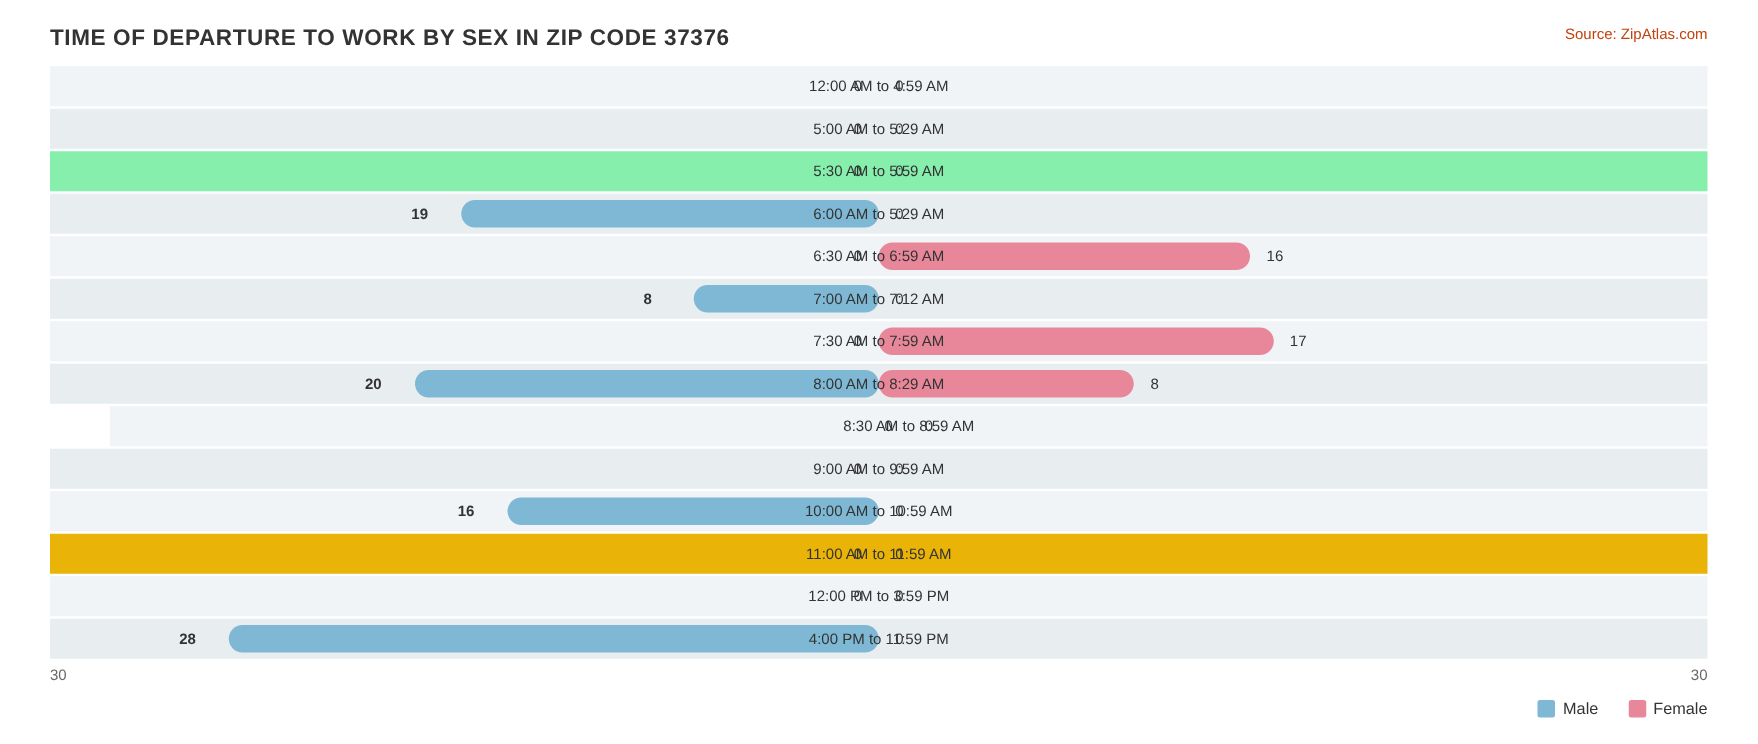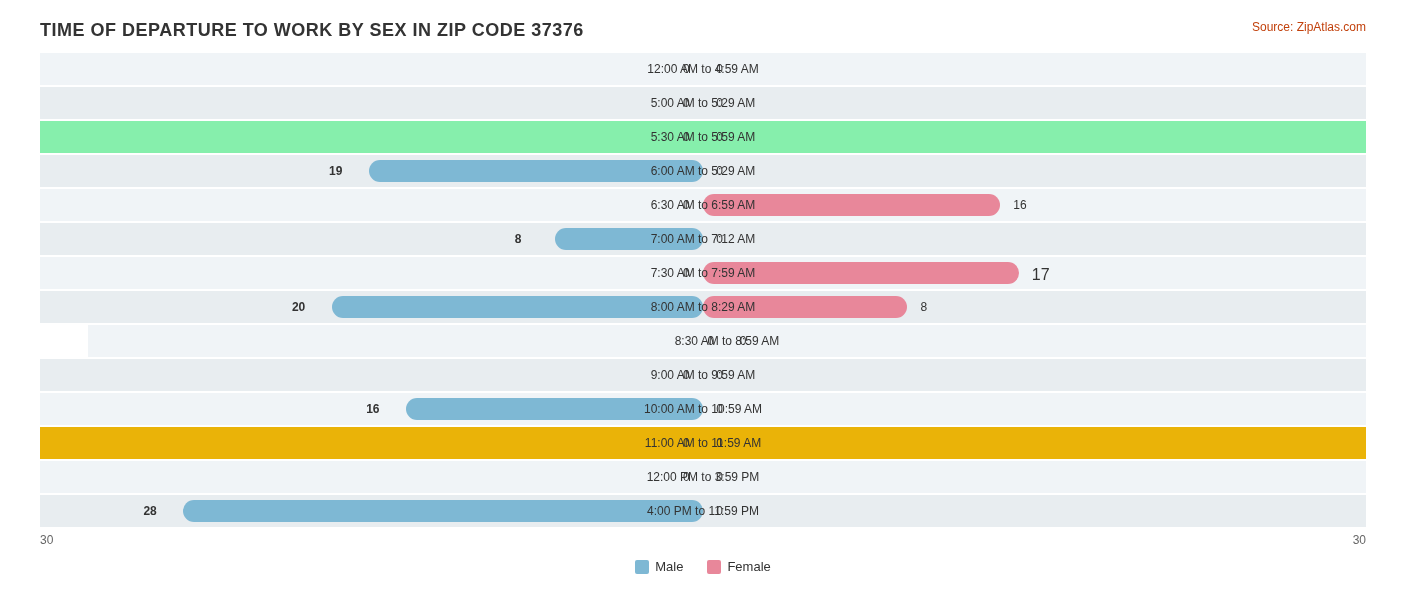--- a/index.html
+++ b/index.html
@@ -78,21 +78,21 @@
     }
     .axis-line {
       display: flex;
       justify-content: space-between;
       padding: 4px 0;
       font-size: 12px;
       color: #666;
     }
     .legend {
       display: flex;
-      justify-content: center;
+      justify-content: flex-end;
       gap: 24px;
       margin-top: 8px;
       font-size: 13px;
       color: #333;
     }
     .legend-item {
       display: flex;
       align-items: center;
       gap: 6px;
     }
@@ -140,21 +140,21 @@
       <div class="row" style="background: rgb(232, 237, 240);">
         <div class="label-center">7:00 AM to 7:12 AM</div>
         <div class="bar-left" style="width: 11.2%; border-radius: 11px;"></div>
         <div style="position: absolute; top: 9px; font-size: 12px; font-weight: bold; color: rgb(51, 51, 51); left: 35.8%;">8</div>
         <div style="position: absolute; top: 9px; font-size: 12px; color: rgb(51, 51, 51); left: 51%;">0</div>
       </div>
       <div class="row" style="background: rgb(240, 244, 247);">
         <div class="label-center">7:30 AM to 7:59 AM</div>
         <div style="position: absolute; top: 9px; font-size: 12px; color: rgb(51, 51, 51); right: 51%;">0</div>
         <div class="bar-right" style="width: 23.8%; border-radius: 11px;"></div>
-        <div style="position: absolute; top: 9px; font-size: 16px; color: rgb(51, 51, 51); left: 74.8%;">17</div>
+        <div style="position: absolute; top: 9px; font-size: 12px; color: rgb(51, 51, 51); left: 74.8%;">17</div>
       </div>
       <div class="row" style="background: rgb(232, 237, 240);">
         <div class="label-center">8:00 AM to 8:29 AM</div>
         <div class="bar-left" style="width: 28%; border-radius: 11px;"></div>
         <div style="position: absolute; top: 9px; font-size: 12px; font-weight: bold; color: rgb(51, 51, 51); left: 19%;">20</div>
         <div class="bar-right" style="width: 15.4%; border-radius: 11px;"></div>
         <div style="position: absolute; top: 9px; font-size: 12px; color: rgb(51, 51, 51); left: 66.4%;">8</div>
       </div>
       <div class="row" style="background: rgb(240, 244, 247); margin-left: 48px;">
         <div class="label-center">8:30 AM to 8:59 AM</div>

